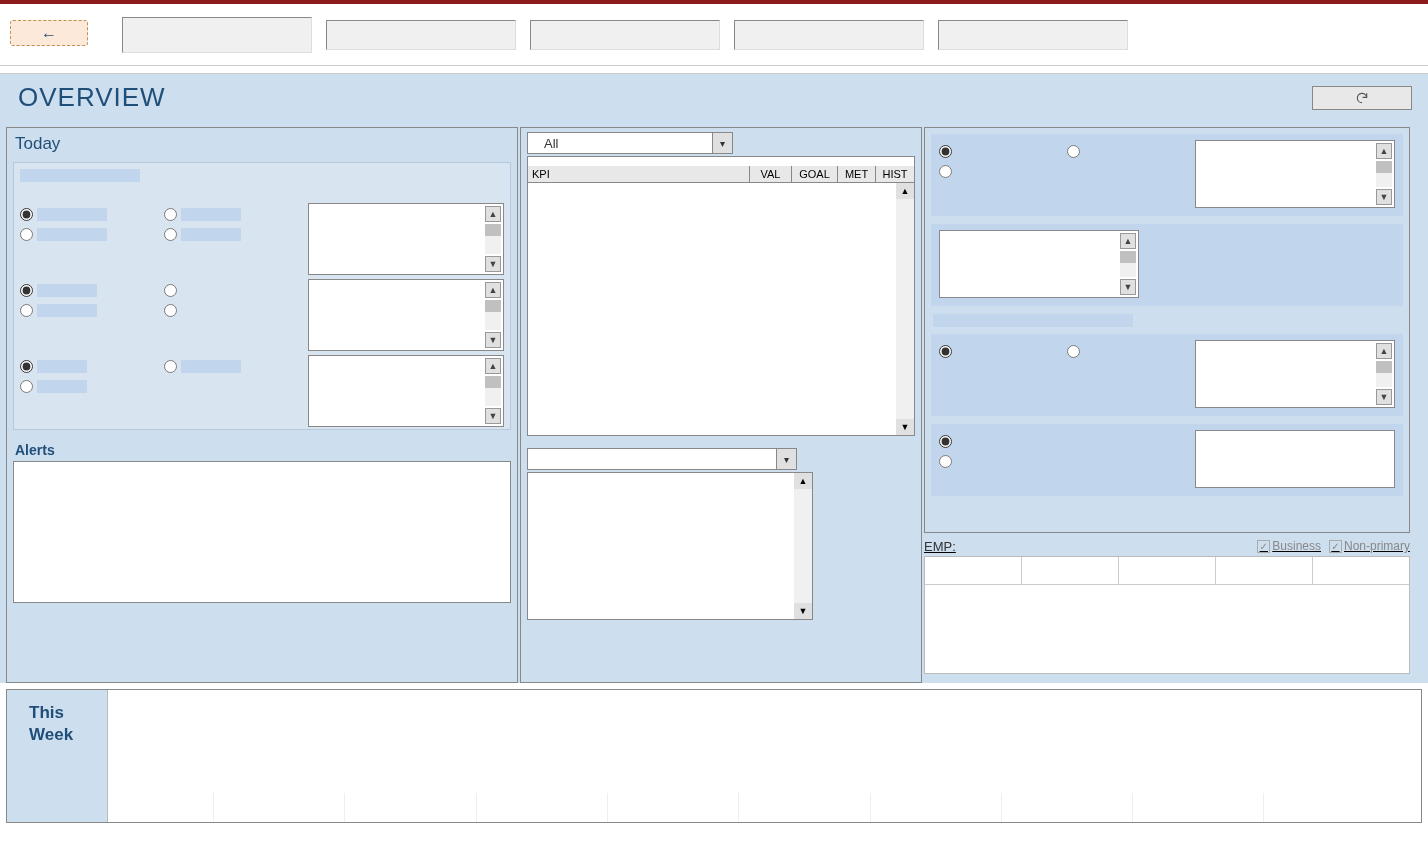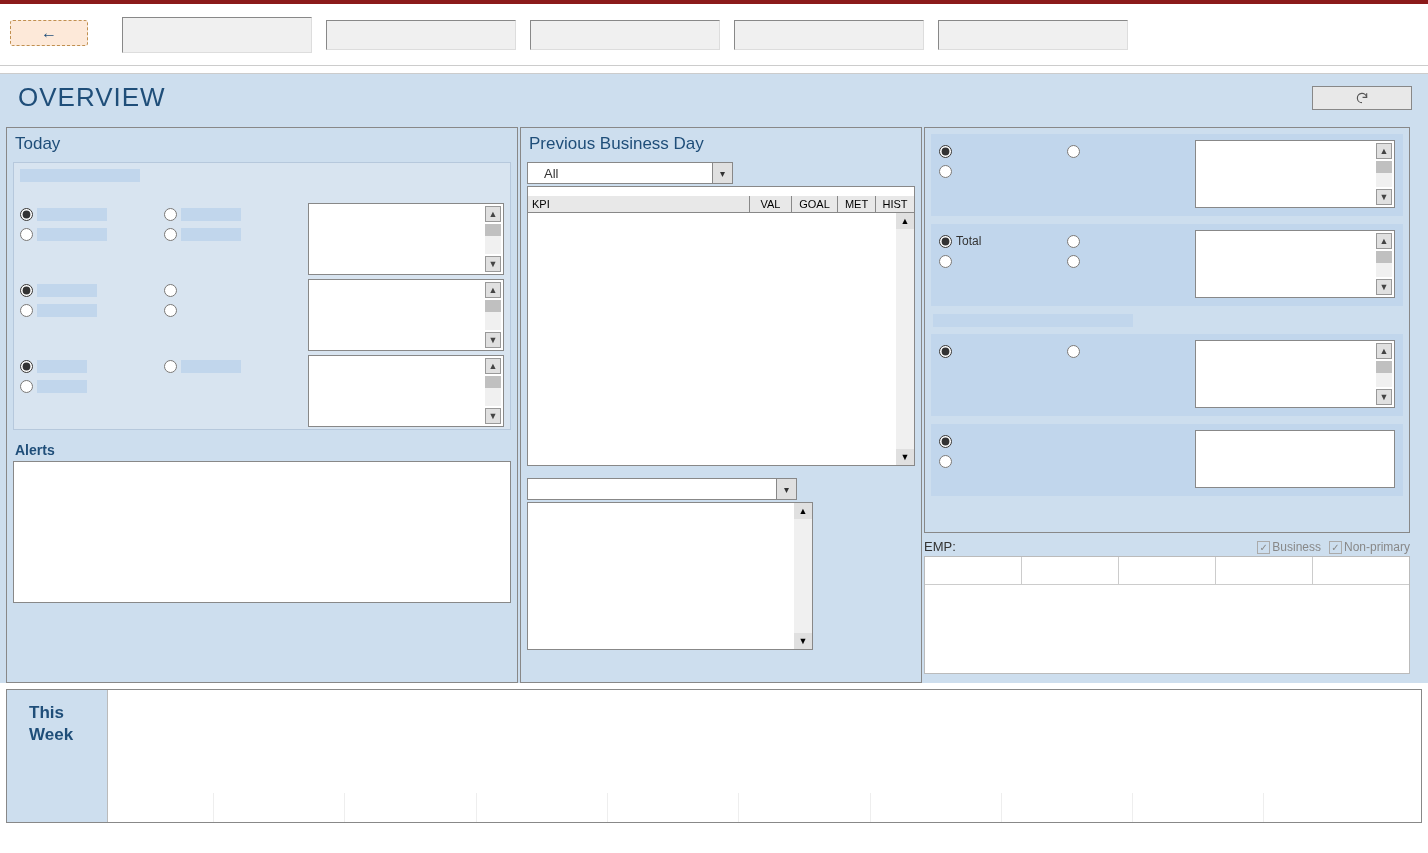--- a/index.html
+++ b/index.html
@@ -191,21 +191,20 @@
         </div>
 
         <div style="height:10px;"></div>
         <div class="sub-title">Alerts</div>
         <div class="alerts-box"></div>
       </div>
     </div>
 
     <div class="col mid">
       <div class="panel" style="height:556px;display:flex;flex-direction:column;">
-        <div class="section-title">Previous Business Day</div>
         <div class="combo" style="width:206px;">
           <span>All</span>
           <div class="combo-btn" style="margin-left:auto;">▾</div>
         </div>
         <div class="kpi-table-wrap" style="margin-top:2px;">
           <div class="kpi-head">
             <div style="flex:1;text-align:left;">KPI</div>
             <div style="width:42px;">VAL</div>
             <div style="width:46px;">GOAL</div>
             <div style="width:38px;">MET</div>
@@ -256,41 +255,20 @@
           </div>
           <div class="listbox right-lb">
             <div class="scroll-up">▲</div>
             <div class="track"></div>
               <div class="thumb"></div>
             <div class="scroll-down">▼</div>
           </div>
         </div>
 
         <div class="right-group">
-          <div class="right-radios">
-            <div style="flex:1;">
-              <div class="radio-row">
-                  <input type="radio" name="r2a" checked="" style="">
-                  <span style="font-size:12px;color:#333;">Total</span>
-                </div>
-              <div class="radio-row">
-                  <input type="radio" name="r2a" style="">
-                  <span class="label-blank" style="width:60px;"></span>
-                </div>
-            </div>
-            <div style="flex:1;">
-              <div class="radio-row">
-                  <input type="radio" name="r2b" style="">
-                  <span class="label-blank" style="width:60px;"></span>
-                </div>
-              <div class="radio-row">
-                  <input type="radio" name="r2b" style="">
-                </div>
-            </div>
-          </div>
           <div class="listbox right-lb">
             <div class="scroll-up">▲</div>
             <div class="track"></div>
               <div class="thumb"></div>
             <div class="scroll-down">▼</div>
           </div>
         </div>
 
         <div style="margin:0 0 4px 2px;"><span class="label-blank" style="width:200px;"></span></div>
 
@@ -329,21 +307,21 @@
                 </div>
             </div>
             <div style="flex:1;"></div>
           </div>
           <div class="listbox right-lb short"></div>
         </div>
       </div>
 
       <div style="display:flex;align-items:flex-start;gap:6px;margin-top:6px;">
         <div style="flex:1;">
-          <div style="display:flex;align-items:flex-end;">
+          <div style="display:flex;align-items:flex-start;text-decoration:underline;">
             <span style="font-size:13px;color:#333;">EMP:</span>
             <div style="flex:1;"></div>
             <div class="chk-wrap">
                 <span class="chk">✓</span>
                 <span>Business</span>
               </div>
             <div class="chk-wrap">
                 <span class="chk">✓</span>
                 <span>Non-primary</span>
               </div>

